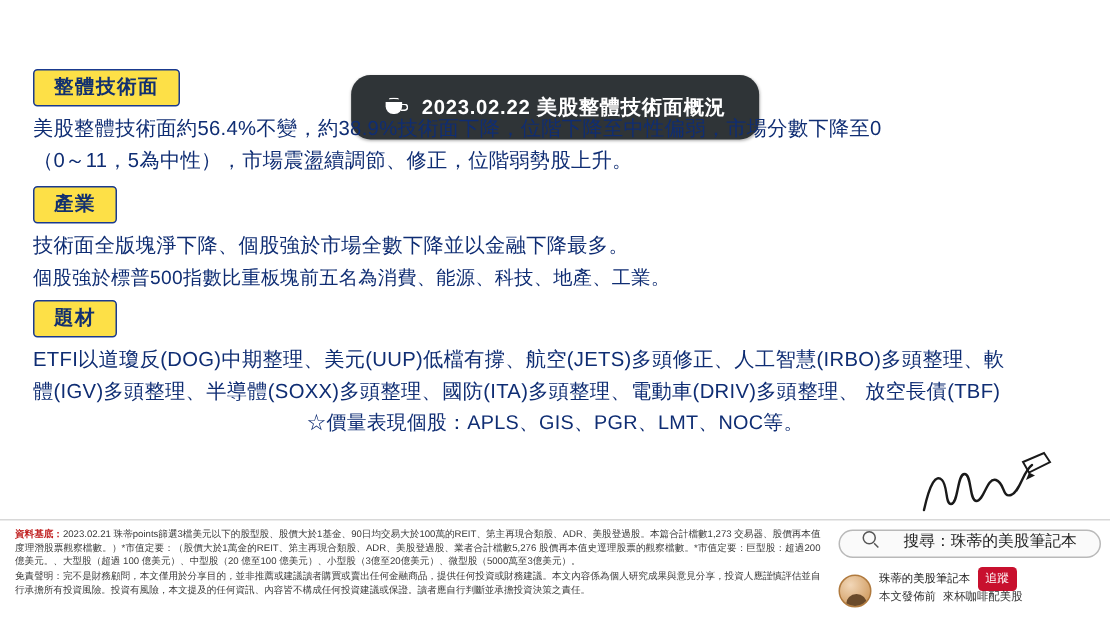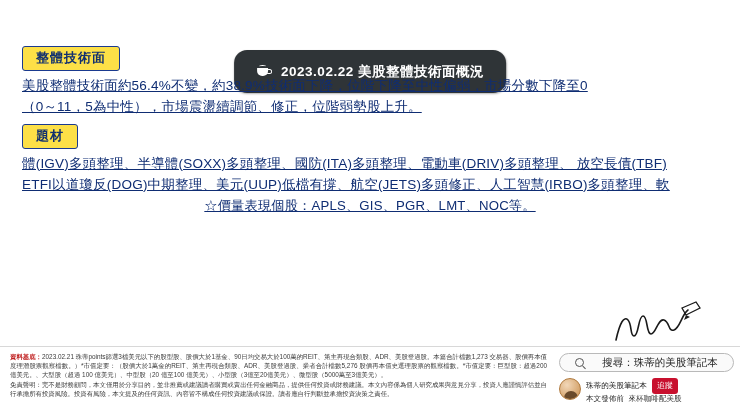--- a/index.html
+++ b/index.html
@@ -87,21 +87,21 @@
     margin-bottom: 5px;
     letter-spacing: 1px;
   }
 
   .section-body {
     color: #0f2d73;
     font-size: 13.5px;
     line-height: 1.5;
     letter-spacing: .2px;
   }
-  .section-body p { margin: 0 0 1px 0; text-decoration: underline; }
+  .section-body p { margin: 0 0 1px 0; }
   .sub-line { font-size: 12.8px; }
 
   .star-line {
     color: #0f2d73;
     font-size: 13.2px;
     margin-top: 2px;
     text-align: center;
   }
 
   
@@ -131,21 +131,20 @@
   }
   .footer-left .fl-title { color: #c02020; font-weight: bold; }
   .footer-left p { margin-bottom: 1px; }
 
   .footer-right {
     flex: 1;
     padding: 6px 6px 4px 4px;
   }
   .search-bar {
     display: flex;
-    align-items: center;
     justify-content: center;
     gap: 18px;
     border: 1px solid #b9b9b9;
     border-radius: 11px;
     height: 19px;
     background: #fafafa;
     font-size: 10.5px;
     color: #222;
     margin-bottom: 6px;
   }
@@ -160,21 +159,21 @@
     content: "";
     position: absolute;
     right: -3px; bottom: -2px;
     width: 4px; height: 1.4px;
     background: #555;
     transform: rotate(45deg);
   }
 
   .channel-row {
     display: flex;
-    align-items: flex-start;
+    align-items: flex-end;
     gap: 5px;
   }
   .avatar {
     width: 22px; height: 22px;
     border-radius: 50%;
     background: radial-gradient(circle at 35% 30%, #f2d7b8, #c98f4e);
     border: 1px solid #b07a3e;
     flex: 0 0 auto;
     position: relative;
     overflow: hidden;
@@ -217,30 +216,35 @@
 
     <div class="section">
       <div class="section-tag">整體技術面</div>
       <div class="section-body">
         <p>美股整體技術面約56.4%不變，約38.9%技術面下降，位階下降至中性偏弱，市場分數下降至0</p>
         <p>（0～11，5為中性），市場震盪續調節、修正，位階弱勢股上升。</p>
       </div>
     </div>
 
     <div class="section">
+      <div class="section-tag">產業</div>
+      <div class="section-body">
+        <p>技術面全版塊淨下降、個股強於市場全數下降並以金融下降最多。</p>
+        <p class="sub-line">個股強於標普500指數比重板塊前五名為消費、能源、科技、地產、工業。</p>
+      </div>
     </div>
 
     <div class="section">
     </div>
 
     <div class="section">
       <div class="section-tag">題材</div>
       <div class="section-body">
+        <p>ETFI以道瓊反(DOG)中期整理、美元(UUP)低檔有撐、航空(JETS)多頭修正、人工智慧(IRBO)多頭整理、軟</p>
         <p>體(IGV)多頭整理、半導體(SOXX)多頭整理、國防(ITA)多頭整理、電動車(DRIV)多頭整理、 放空長債(TBF)</p>
-        <p>ETFI以道瓊反(DOG)中期整理、美元(UUP)低檔有撐、航空(JETS)多頭修正、人工智慧(IRBO)多頭整理、軟</p>
         <p class="star-line">☆價量表現個股：APLS、GIS、PGR、LMT、NOC等。</p>
       </div>
     </div>
   </div>
 
   <svg class="signature" viewBox="0 0 90 48">
     <path d="M4 40 C8 22, 12 16, 16 20 C20 24, 18 36, 22 36 C27 36, 26 16, 31 16 C36 16, 34 34, 39 34
              C44 34, 46 18, 52 20 C58 22, 56 32, 62 30 C68 28, 70 14, 76 10" fill="none" stroke="#1a1a1a" stroke-width="1.6" stroke-linecap="round"></path>
     <path d="M70 8 L84 2 L88 8 L74 15 Z" fill="none" stroke="#1a1a1a" stroke-width="1.3"></path>
     <path d="M74 15 L72 20 L78 17 Z" fill="#1a1a1a"></path>

